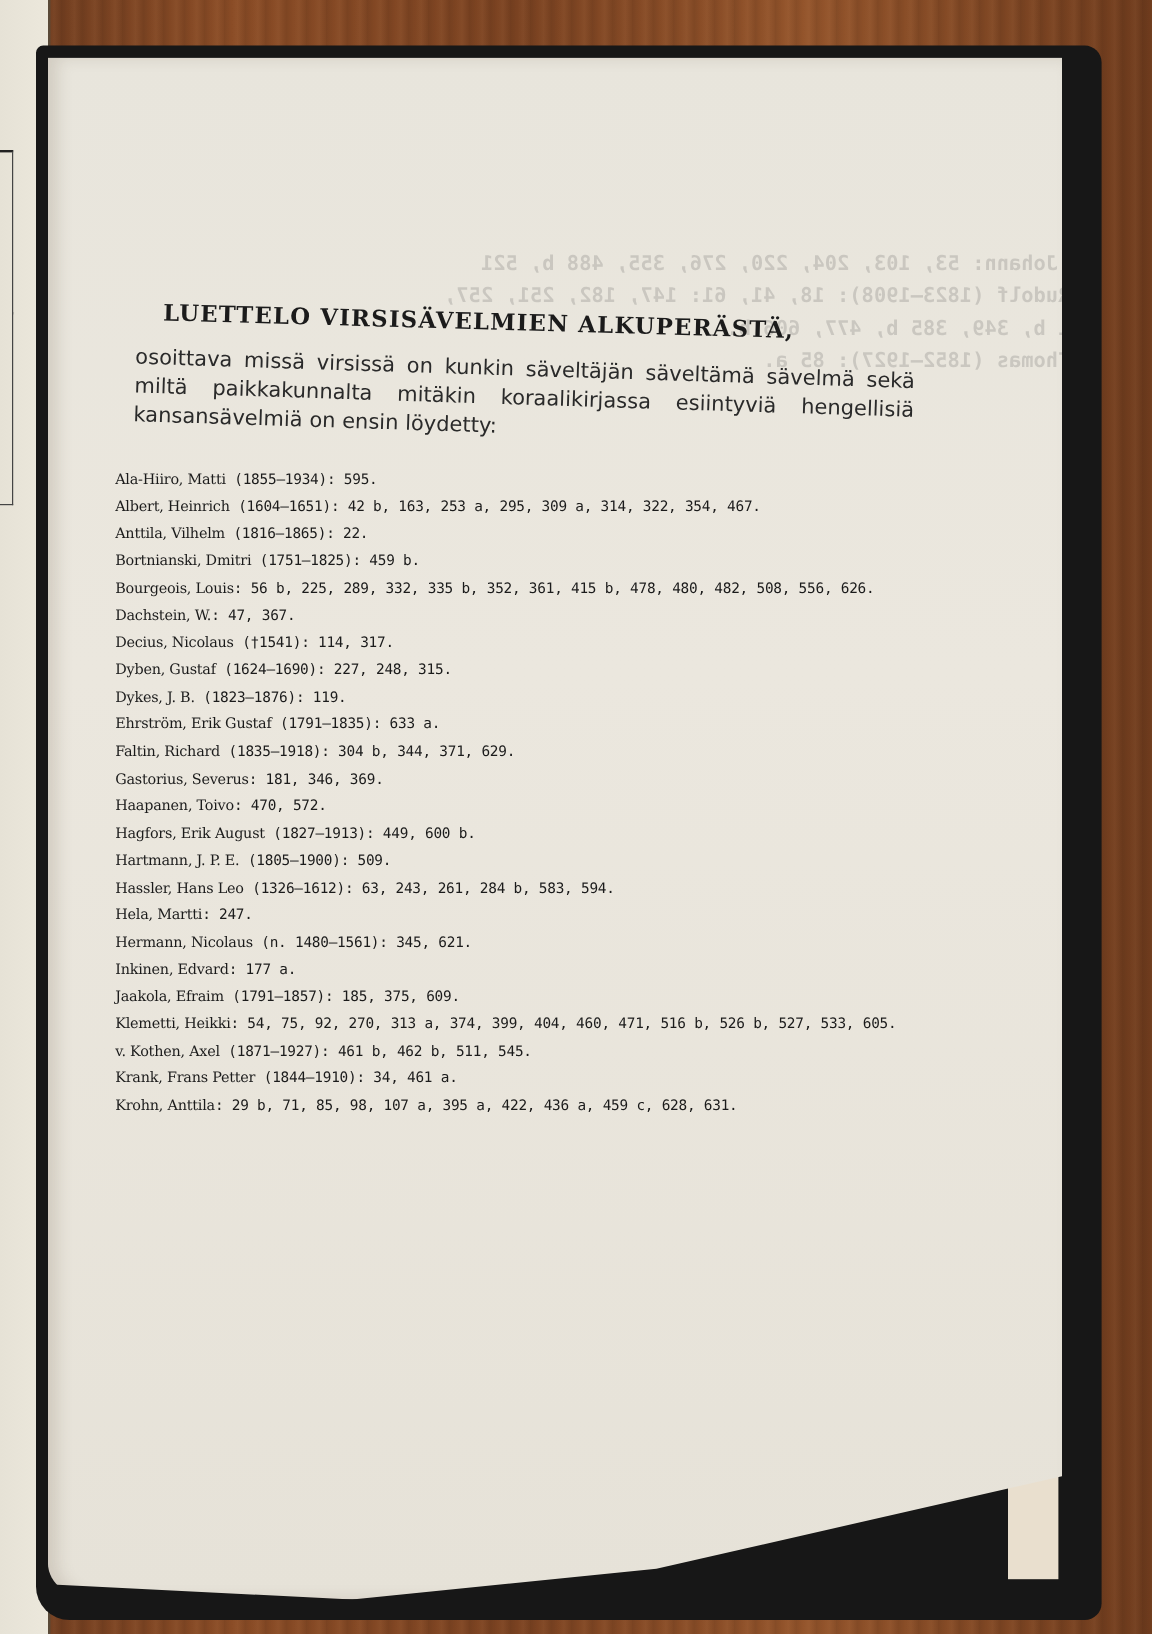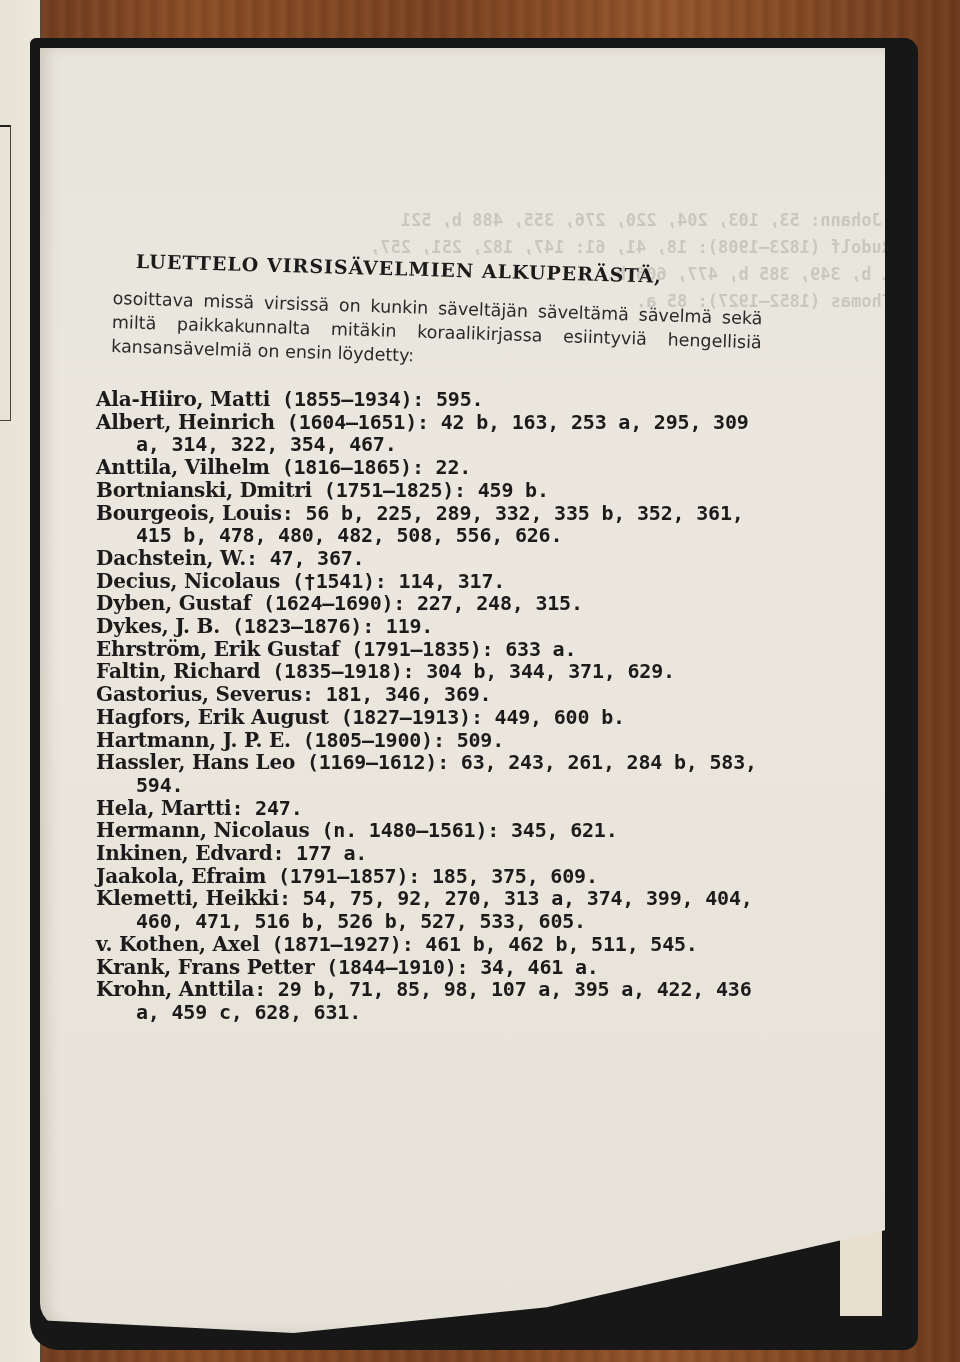--- a/index.html
+++ b/index.html
@@ -54,22 +54,22 @@
     font-family:"DejaVu Serif", serif; font-weight:bold; font-size:19px; letter-spacing:1px;
     margin-left:40px; transform: rotate(1.6deg); transform-origin:left;
     white-space:nowrap;
   }
   .intro {
     margin-top:14px; margin-left:16px; width:650px;
     font-family:"DejaVu Sans", sans-serif; font-size:17.5px; line-height:24px; color:#2a2a2a;
     transform: rotate(1.8deg); transform-origin:left; text-align:justify;
   }
   .entries {
-    margin-top:30px; font-family:"DejaVu Sans Mono", monospace; font-weight:bold;
-    font-size:20px; line-height:22.7px; letter-spacing:-0.2px;
+    margin-top:30px; font-family:"DejaVu Sans Mono", monospace; font-weight:normal;
+    font-size:12px; line-height:22.7px; letter-spacing:-0.2px;
   }
   .entry { padding-left:40px; text-indent:-40px; white-space:normal; }
   .entry .name { font-family:"DejaVu Serif", serif; }
 </style>
 </head>
 <body>
 
 <div class="wood-grain"></div>
 
 <div class="left-page">
@@ -97,23 +97,24 @@
     <div class="entry"><span class="name">Anttila, Vilhelm</span><span> (1816—1865): 22.</span></div>
     <div class="entry"><span class="name">Bortnianski, Dmitri</span><span> (1751—1825): 459 b.</span></div>
     <div class="entry"><span class="name">Bourgeois, Louis</span><span>: 56 b, 225, 289, 332, 335 b, 352, 361, 415 b, 478, 480, 482, 508, 556, 626.</span></div>
     <div class="entry"><span class="name">Dachstein, W.</span><span>: 47, 367.</span></div>
     <div class="entry"><span class="name">Decius, Nicolaus</span><span> (†1541): 114, 317.</span></div>
     <div class="entry"><span class="name">Dyben, Gustaf</span><span> (1624—1690): 227, 248, 315.</span></div>
     <div class="entry"><span class="name">Dykes, J. B.</span><span> (1823—1876): 119.</span></div>
     <div class="entry"><span class="name">Ehrström, Erik Gustaf</span><span> (1791—1835): 633 a.</span></div>
     <div class="entry"><span class="name">Faltin, Richard</span><span> (1835—1918): 304 b, 344, 371, 629.</span></div>
     <div class="entry"><span class="name">Gastorius, Severus</span><span>: 181, 346, 369.</span></div>
+    <div class="entry"><span class="name">Haapanen, Toivo</span><span>: 470, 572.</span></div>
     <div class="entry"><span class="name">Hagfors, Erik August</span><span> (1827—1913): 449, 600 b.</span></div>
     <div class="entry"><span class="name">Hartmann, J. P. E.</span><span> (1805—1900): 509.</span></div>
-    <div class="entry"><span class="name">Hassler, Hans Leo</span><span> (1169—1612): 63, 243, 261, 284 b, 583, 594.</span></div>
+    <div class="entry"><span class="name">Hassler, Hans Leo</span><span> (1326—1612): 63, 243, 261, 284 b, 583, 594.</span></div>
     <div class="entry"><span class="name">Hela, Martti</span><span>: 247.</span></div>
     <div class="entry"><span class="name">Hermann, Nicolaus</span><span> (n. 1480—1561): 345, 621.</span></div>
     <div class="entry"><span class="name">Inkinen, Edvard</span><span>: 177 a.</span></div>
     <div class="entry"><span class="name">Jaakola, Efraim</span><span> (1791—1857): 185, 375, 609.</span></div>
     <div class="entry"><span class="name">Klemetti, Heikki</span><span>: 54, 75, 92, 270, 313 a, 374, 399, 404, 460, 471, 516 b, 526 b, 527, 533, 605.</span></div>
     <div class="entry"><span class="name">v. Kothen, Axel</span><span> (1871—1927): 461 b, 462 b, 511, 545.</span></div>
     <div class="entry"><span class="name">Krank, Frans Petter</span><span> (1844—1910): 34, 461 a.</span></div>
     <div class="entry"><span class="name">Krohn, Anttila</span><span>: 29 b, 71, 85, 98, 107 a, 395 a, 422, 436 a, 459 c, 628, 631.</span></div>
   </div>
 </div>

